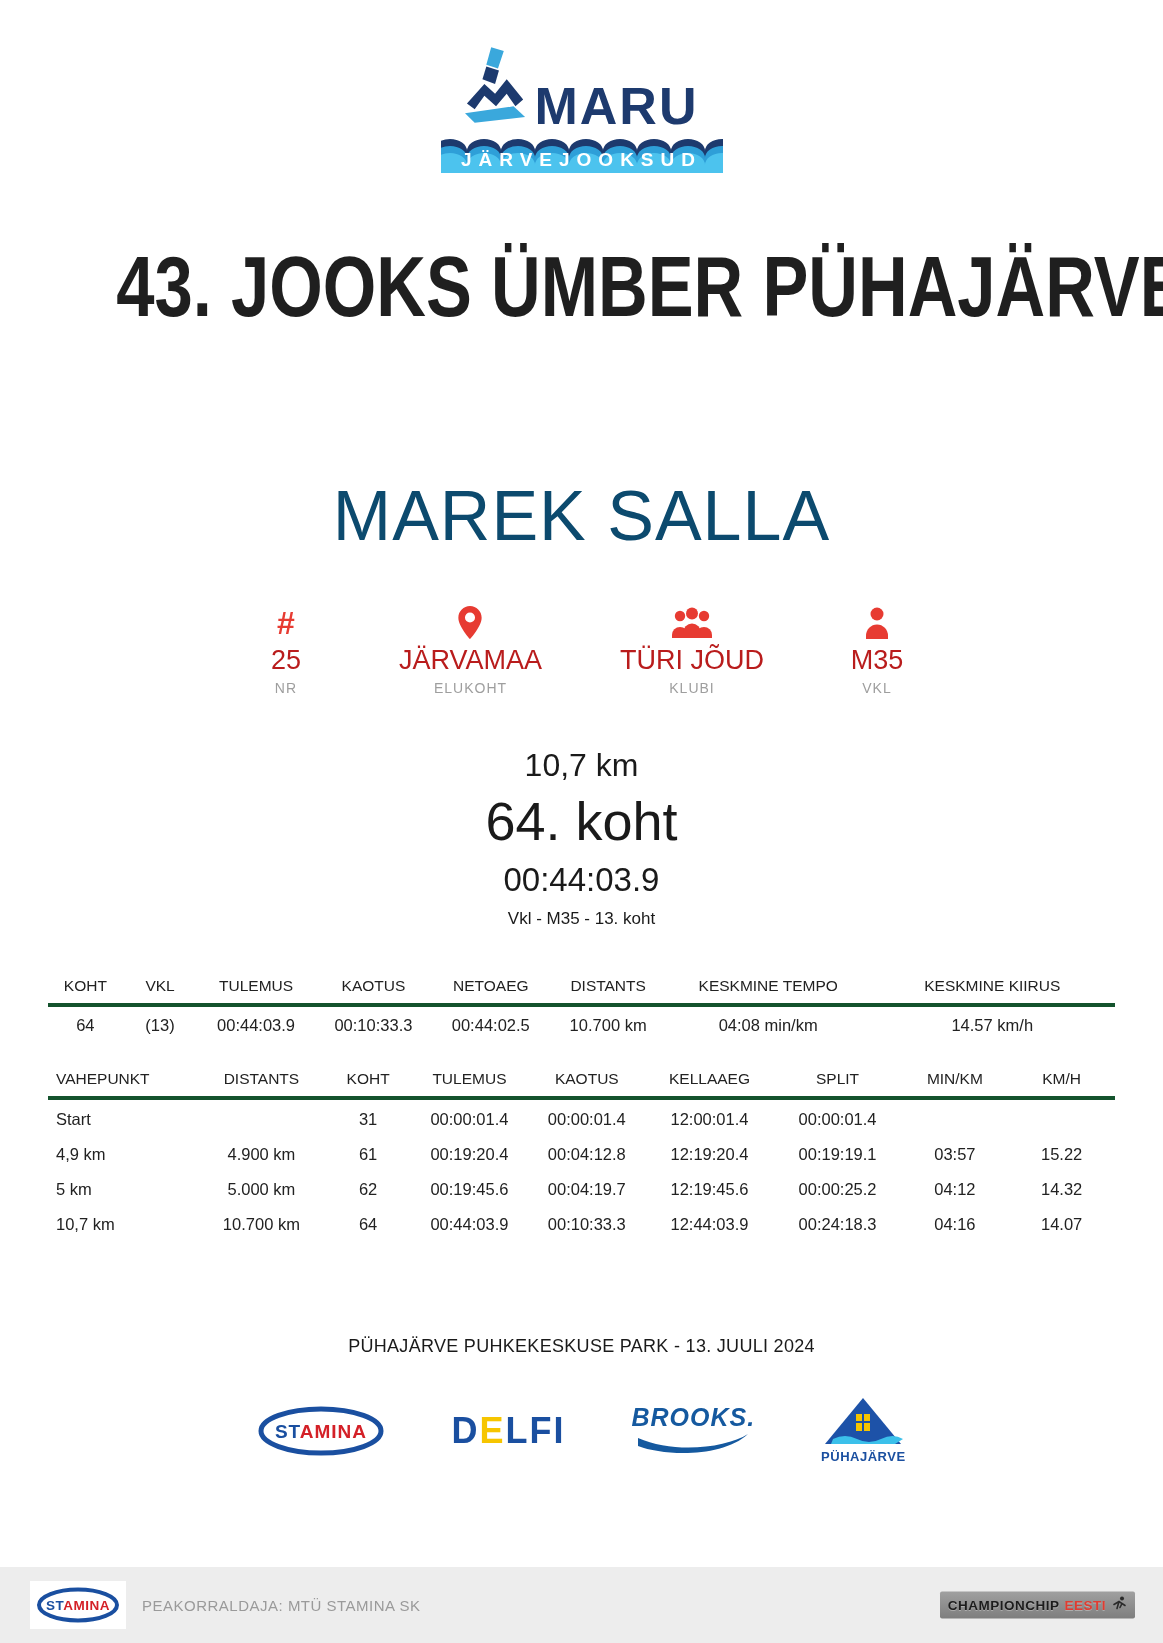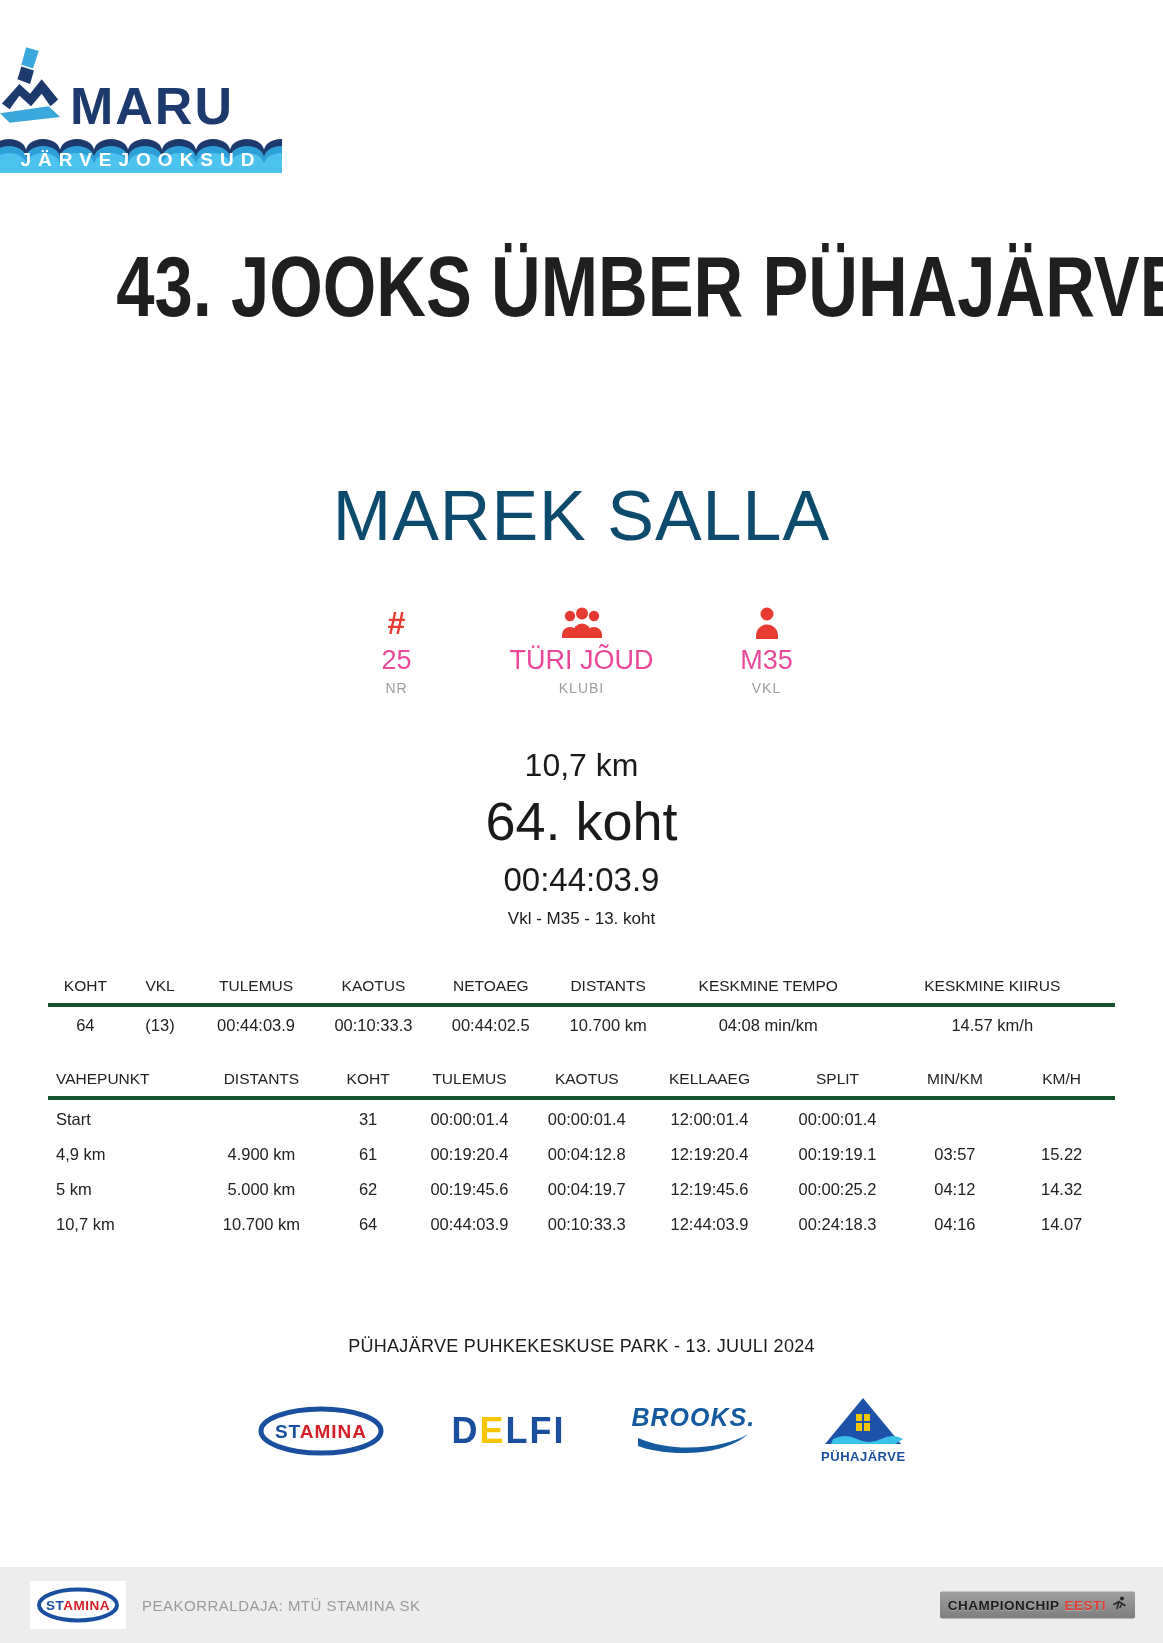--- a/index.html
+++ b/index.html
@@ -1,39 +1,39 @@
 <!DOCTYPE html>
 <html><head>
 <meta charset="utf-8">
 <style>
   html,body{margin:0;padding:0;background:#fff;}
   .page{position:relative;width:1163px;height:1643px;background:#fff;overflow:hidden;
         font-family:"Liberation Sans",sans-serif;color:#1a1a1a;}
 
   
-  .logo-wrap{padding-top:48px;display:flex;flex-direction:column;align-items:flex-start;}
+  .logo-wrap{padding-top:48px;display:flex;flex-direction:column;align-items:center;}
   .logo-top{display:flex;align-items:flex-end;gap:6px;height:82px;}
   .logo-brand{font-size:52px;font-weight:bold;color:#1d3a6e;letter-spacing:2px;line-height:.9;}
   .wave-band{position:relative;width:282px;height:40px;margin-top:3px;}
   .wave-band svg{position:absolute;left:0;top:0;}
   .wave-text{position:absolute;left:0;right:0;bottom:2px;text-align:center;color:#fff;
              font-weight:bold;font-size:19px;letter-spacing:7px;}
 
   
   .event-title{margin-top:70px;text-align:center;font-size:86px;font-weight:bold;line-height:1;
                color:#1f1f1f;transform:scaleX(.8);white-space:nowrap;}
   .athlete-name{margin-top:152px;text-align:center;font-size:70px;font-weight:normal;
                 color:#0c4a6e;letter-spacing:1px;line-height:1;}
 
   
   .info-row{margin-top:52px;display:flex;justify-content:center;align-items:flex-start;gap:78px;}
   .info-item{display:flex;flex-direction:column;align-items:center;min-width:70px;}
   .info-icon{height:36px;display:flex;align-items:flex-end;justify-content:center;color:#e73b32;}
   .hash-glyph{font-size:32px;font-weight:bold;line-height:1;color:#e73b32;}
-  .info-value{margin-top:6px;font-size:27px;color:#ec4899;display:flex;align-items:center;gap:8px;white-space:nowrap;}
+  .info-value{margin-top:6px;font-size:27px;color:#b91c1c;display:flex;align-items:center;gap:8px;white-space:nowrap;}
   .info-label{margin-top:4px;font-size:14px;color:#9e9e9e;letter-spacing:1px;}
   .flag-est{width:28px;height:19px;display:inline-block;border:1px solid #d8d8d8;box-sizing:border-box;}
   .flag-est div{height:33.33%;}
   .fe-b{background:#4a8ac9;} .fe-k{background:#231f20;} .fe-w{background:#fff;}
 
   
   .result-block{margin-top:50px;text-align:center;}
   .res-distance{font-size:32px;line-height:1.2;}
   .res-place{font-size:54px;line-height:1.25;margin-top:4px;}
   .res-time{font-size:33px;line-height:1.2;margin-top:4px;}
@@ -107,20 +107,29 @@
 
     <div class="info-item">
       <div class="info-icon">
           <span class="hash-glyph">#</span>
         </div>
       <div class="info-value">25</div>
       <div class="info-label">NR</div>
     </div>
 
 
+    <div class="info-item">
+      <div class="info-icon">
+        <svg width="24" height="33" viewBox="0 0 24 34">
+          <path fill="#e73b32" d="M12 0C5.4 0 0 5.4 0 12c0 9 12 22 12 22s12-13 12-22C24 5.4 18.6 0 12 0zm0 17a5.2 5.2 0 1 1 0-10.4 5.2 5.2 0 0 1 0 10.4z"></path>
+        </svg>
+      </div>
+      <div class="info-value">JÄRVAMAA</div>
+      <div class="info-label">ELUKOHT</div>
+    </div>
 
     <div class="info-item">
       <div class="info-icon">
         <svg width="44" height="32" viewBox="0 0 44 32">
           <circle cx="10" cy="9" r="5.2" fill="#e73b32"></circle>
           <circle cx="34" cy="9" r="5.2" fill="#e73b32"></circle>
           <circle cx="22" cy="6.5" r="6" fill="#e73b32"></circle>
           <path fill="#e73b32" d="M2,28 a8,8 0 0 1 16,0 v3 h-16 z"></path>
           <path fill="#e73b32" d="M26,28 a8,8 0 0 1 16,0 v3 h-16 z"></path>
           <path fill="#e73b32" d="M13,26 a9,9.5 0 0 1 18,0 v5 h-18 z"></path>

